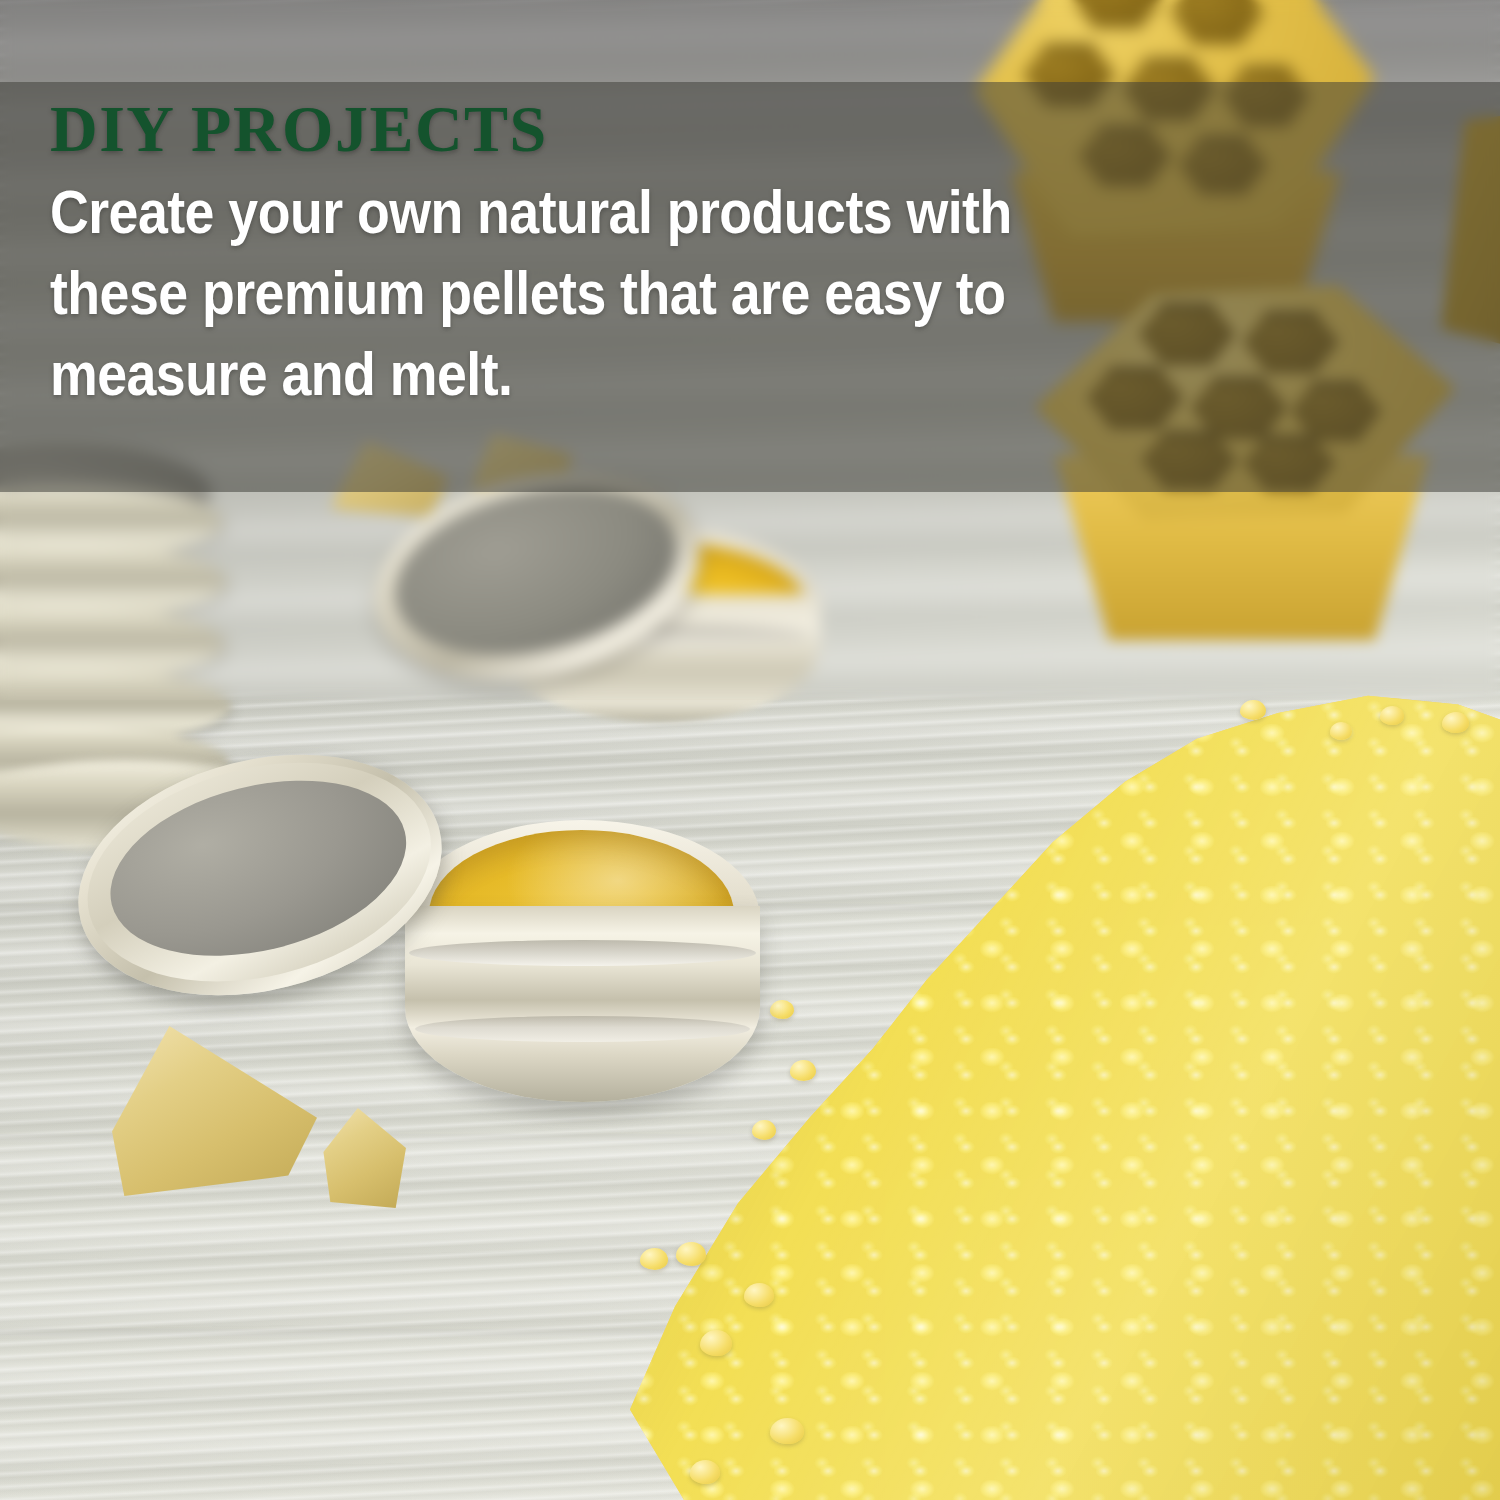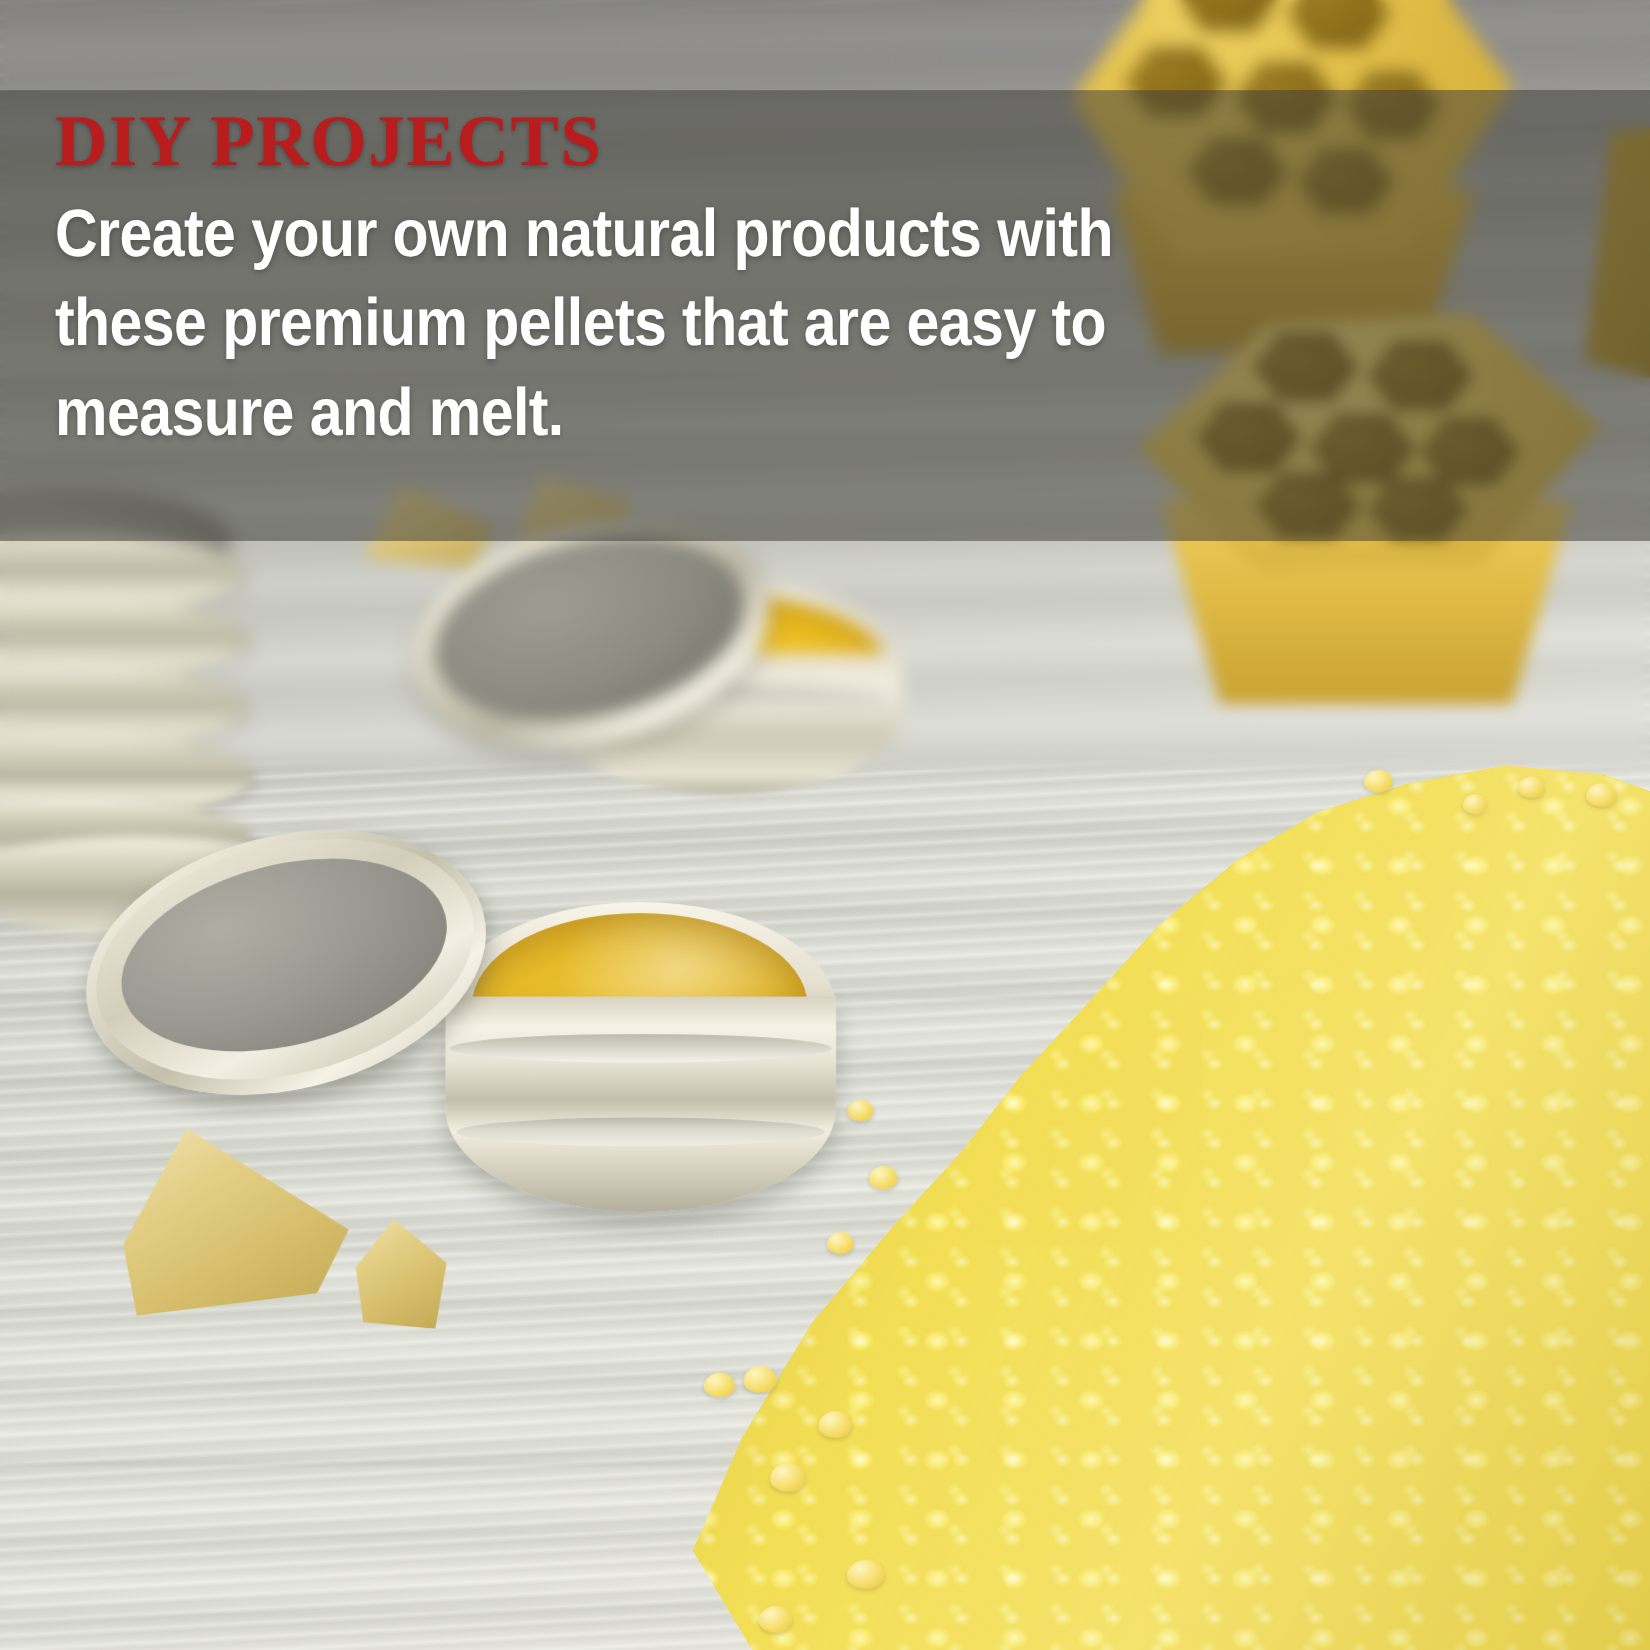--- a/index.html
+++ b/index.html
@@ -287,21 +287,21 @@
   }
   .textwrap {
     position:absolute; left:50px; top:96px; width:1300px;
   }
   .headline {
     font-family: "Liberation Serif", "DejaVu Serif", serif;
     font-weight: 700;
     font-size: 66px;
     line-height: 1.0;
     letter-spacing: 1.5px;
-    color: #b91c1c;
+    color: #14532d;
     margin: 0 0 10px 0;
     text-shadow: 0 2px 5px rgba(0,0,0,0.30);
   }
   .subline {
     font-family: "Liberation Sans", sans-serif;
     font-weight: 700;
     font-size: 61px;
     line-height: 1.33;
     letter-spacing: -0.6px;
     color: #ffffff;

